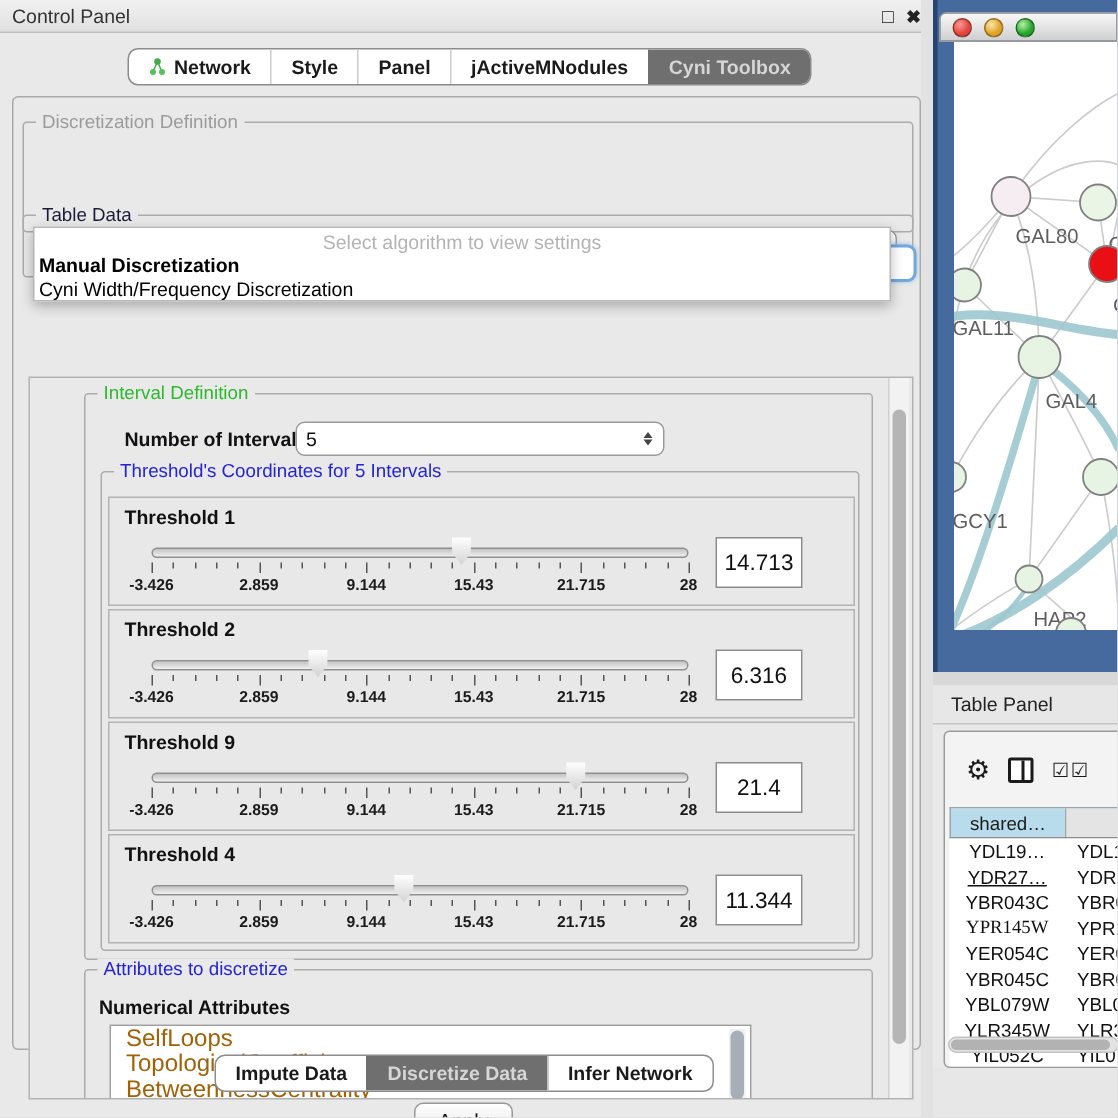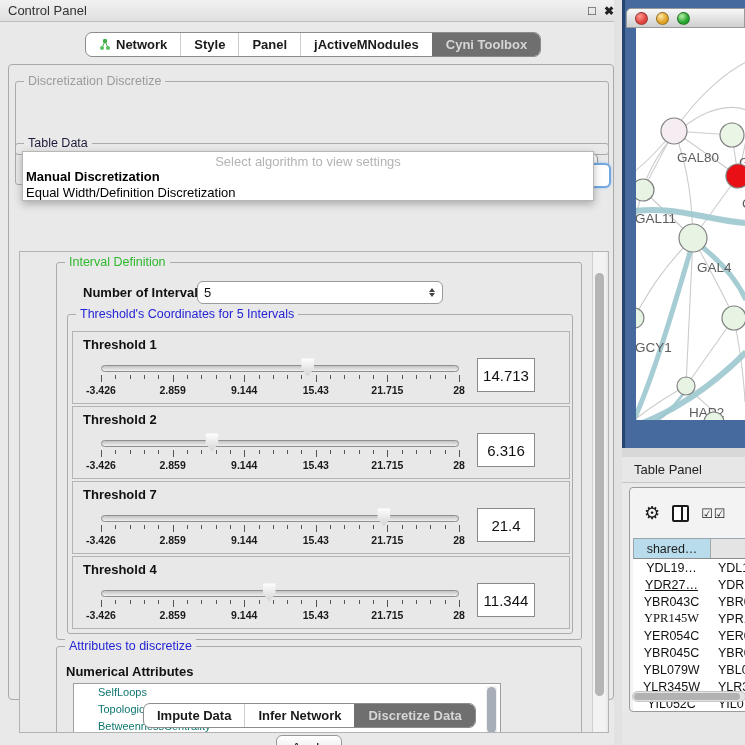--- a/index.html
+++ b/index.html
@@ -85,21 +85,21 @@
   .thr-labels{position:absolute;left:28px;top:52px;width:358px;height:12px;}
   .thr-labels span{position:absolute;transform:translateX(-50%);font-size:10.5px;font-weight:bold;color:#1a1a1a;white-space:nowrap;}
   .valbox{position:absolute;left:404px;top:26px;width:58px;height:34px;background:#fff;
     border:1.5px solid #8a8a8a;font-size:15px;font-family:"Liberation Sans",sans-serif;
     color:#111;text-align:center;padding:0 3px;}
 
   
   .attr-heading{position:absolute;left:9px;top:17px;font-size:13px;font-weight:bold;color:#111;}
   .attr-list{position:absolute;left:16px;top:36px;width:428px;height:88px;background:#fff;
     border:1px solid #9d9d9d;}
-  .attr-item{font-size:11px;color:#0f766e;line-height:17px;padding-left:24px;white-space:nowrap;}
+  .attr-item{font-size:16px;color:#a16207;line-height:17px;padding-left:10px;white-space:nowrap;}
 
   .apply-btn{position:absolute;left:267px;top:670px;width:66px;height:24px;
     background:linear-gradient(#ffffff,#e4e4e4);border:1px solid #989898;border-radius:6px;
     font-size:13.5px;font-family:"Liberation Sans",sans-serif;color:#111;}
 
   
   .net-frame{position:absolute;left:622px;top:0;width:123px;height:448px;background:#46699e;}
   .net-frame .dark-edge{position:absolute;left:0;top:0;width:3px;height:448px;background:#264470;}
   .mac-titlebar{position:absolute;left:4px;top:8px;width:119px;height:20px;
     background:linear-gradient(#f8f8f8,#cfcfcf);border:1px solid #9a9a9a;border-radius:5px 0 0 0;
@@ -173,29 +173,29 @@
         <span>jActiveMNodules</span>
       </div>
       <div class="tab active">
         <span>Cyni Toolbox</span>
       </div>
     </div>
 
   <div class="outer-panel">
 
     <div class="group" style="left:6px;top:16px;width:594px;height:74px;">
-      <span class="gtitle gray">Discretization Discretize</span>
+      <span class="gtitle gray">Discretization Definition</span>
     </div>
     <div class="focus-combo"></div>
 
     <div class="popup">
       <div class="popup-prompt">Select algorithm to view settings</div>
       <div>
           <div class="popup-item bold">Manual Discretization</div>
-          <div class="popup-item">Equal Width/Definition Discretization</div>
+          <div class="popup-item">Cyni Width/Frequency Discretization</div>
         </div>
     </div>
 
     <div class="group" style="left:6px;top:78px;width:594px;height:42px;">
       <span class="gtitle navy">Table Data</span>
       <div class="combo" style="left:10px;top:9px;width:572px;height:25px;">
         <span>galFiltered.sif default node</span>
         <span class="spin">
             <i class="up"></i>
             <i class="dn"></i>
@@ -298,21 +298,21 @@
                   <span style="left: 0%;">-3.426</span>
                   <span style="left: 20%;">2.859</span>
                   <span style="left: 40%;">9.144</span>
                   <span style="left: 60%;">15.43</span>
                   <span style="left: 80%;">21.715</span>
                   <span style="left: 100%;">28</span>
                 </div>
                 <input class="valbox" type="text" value="6.316" style="">
               </div>
               <div class="thr-panel">
-                <div class="thr-title">Threshold 7</div>
+                <div class="thr-title">Threshold 9</div>
                 <div class="thr-track"></div>
                 <div class="thr-thumb" style="left: 303.314px;"></div>
                 <div class="thr-ticks">
                   <i class="major" style="left: 0%;"></i>
                   <i class="minor" style="left: 4%;"></i>
                   <i class="minor" style="left: 8%;"></i>
                   <i class="minor" style="left: 12%;"></i>
                   <i class="minor" style="left: 16%;"></i>
                   <i class="major" style="left: 20%;"></i>
                   <i class="minor" style="left: 24%;"></i>
@@ -412,25 +412,25 @@
       </div>
     </div>
 
     <button class="apply-btn">Apply</button>
   </div>
 
   <div id="bottom-tabs" class="tabbar">
       <div class="tab">
         <span>Impute Data</span>
       </div>
+      <div class="tab active">
+        <span>Discretize Data</span>
+      </div>
       <div class="tab">
         <span>Infer Network</span>
-      </div>
-      <div class="tab active">
-        <span>Discretize Data</span>
       </div>
     </div>
 
   <div class="gap-col"></div>
 
   <div class="net-frame">
     <div class="dark-edge"></div>
     <div class="mac-titlebar">
       <span class="light red"></span>
       <span class="light yellow"></span>

